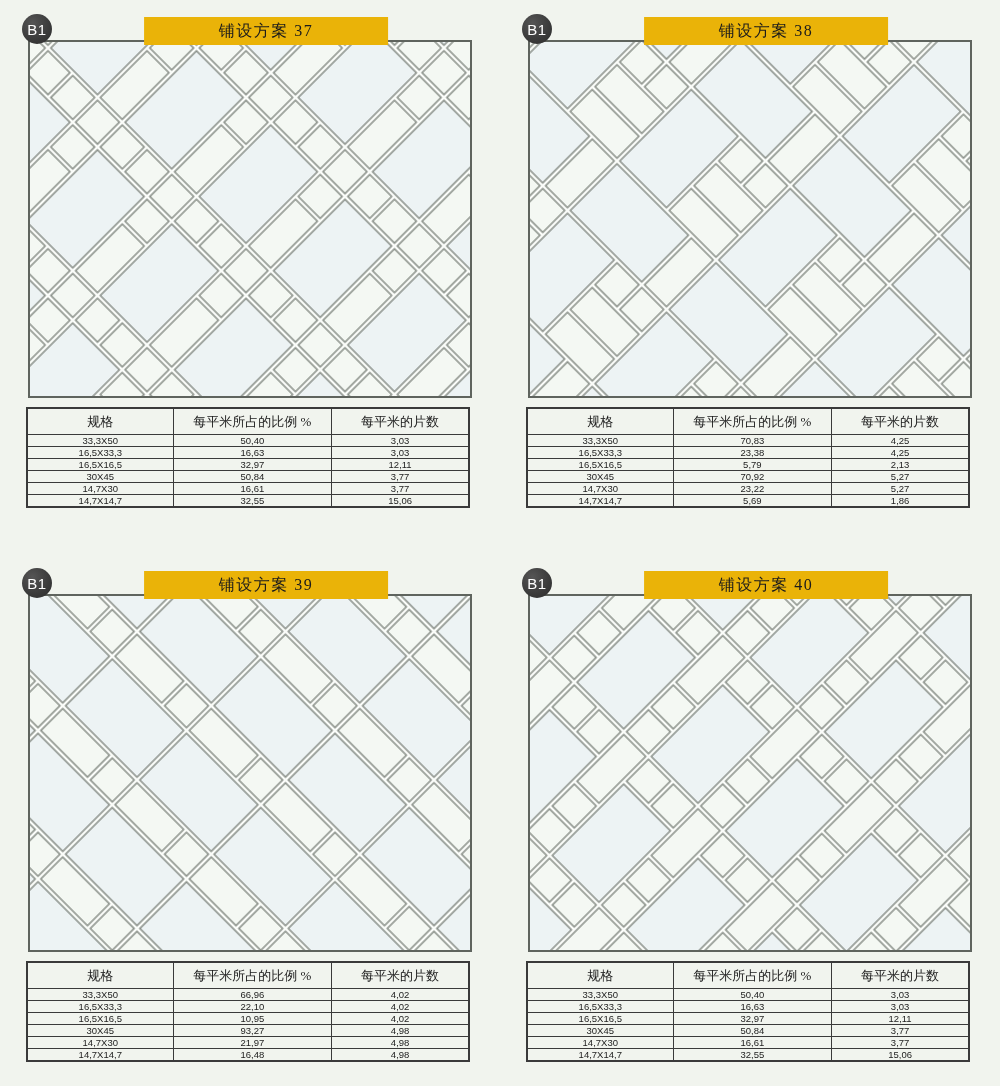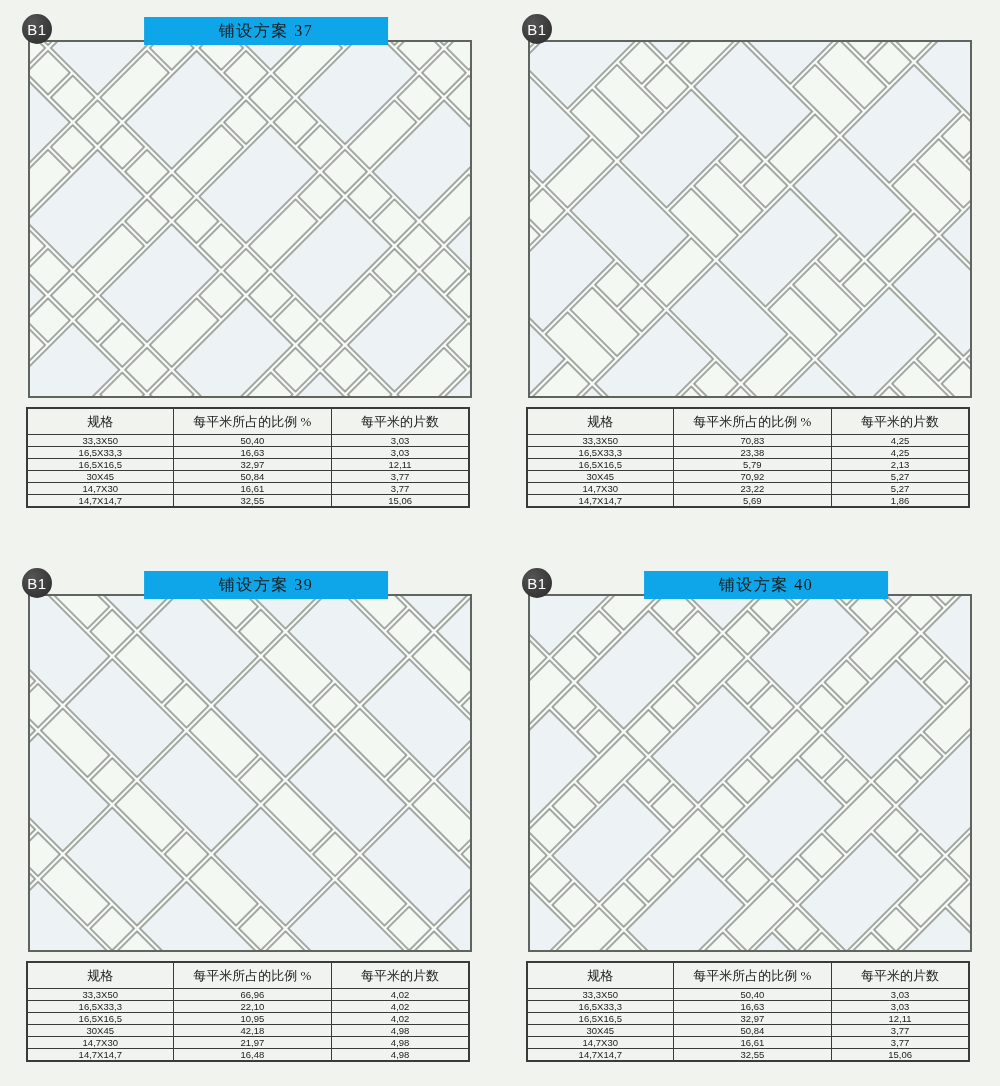--- a/index.html
+++ b/index.html
@@ -22,21 +22,21 @@
   }
   .plan{position:absolute;width:458px;}
   .badge{
     position:absolute;left:2px;top:2px;width:30px;height:30px;border-radius:50%;
     background:radial-gradient(circle at 35% 30%, #555 0%, var(--badge) 60%, #2c2c2c 100%);
     color:#fff;display:flex;align-items:center;justify-content:center;
     font-family:Liberation Sans, sans-serif;font-size:15px;letter-spacing:0.5px;z-index:3;
   }
   .titlebox{
     position:absolute;left:50%;top:5px;transform:translateX(-43%);
-    min-width:212px;height:28px;background:#0ea5e9;z-index:2;
+    min-width:212px;height:28px;background:#eab308;z-index:2;
     display:flex;align-items:center;justify-content:center;
     font-family:"Liberation Serif",serif;font-size:16px;letter-spacing:1.5px;
     padding:0 16px;white-space:nowrap;
   }
   .diagram{
     margin:28px 0 0 8px;width:440px;height:354px;
     border:2px solid var(--frame);background:var(--grout);
     box-sizing:content-box;
   }
   .diagram svg{display:block;width:100%;height:100%;}
@@ -122,20 +122,21 @@
             <td>14,7X14,7</td>
             <td>32,55</td>
             <td>15,06</td>
           </tr>
         </tbody>
     </table>
   </section>
 
   <section class="plan" style="left:520px;top:12px">
     <div class="badge">B1</div>
+    <div class="titlebox">铺设方案 38</div>
     <div class="diagram">
       <svg>
         <defs>
           <pattern id="p38" patternUnits="userSpaceOnUse" width="140" height="175" patternTransform="translate(-12,20) rotate(45)">
             <rect class="t a" x="2" y="2" width="101" height="66"></rect>
             <rect class="t" x="107" y="2" width="31" height="66"></rect>
             <rect class="t a" x="2" y="72" width="66" height="101"></rect>
             <rect class="t" x="72" y="72" width="31" height="31"></rect>
             <rect class="t" x="107" y="72" width="31" height="31"></rect>
             <rect class="t" x="72" y="107" width="66" height="31"></rect>
@@ -222,21 +223,21 @@
             <td>22,10</td>
             <td>4,02</td>
           </tr>
           <tr>
             <td>16,5X16,5</td>
             <td>10,95</td>
             <td>4,02</td>
           </tr>
           <tr>
             <td>30X45</td>
-            <td>42,18</td>
+            <td>93,27</td>
             <td>4,98</td>
           </tr>
           <tr>
             <td>14,7X30</td>
             <td>21,97</td>
             <td>4,98</td>
           </tr>
           <tr>
             <td>14,7X14,7</td>
             <td>16,48</td>

